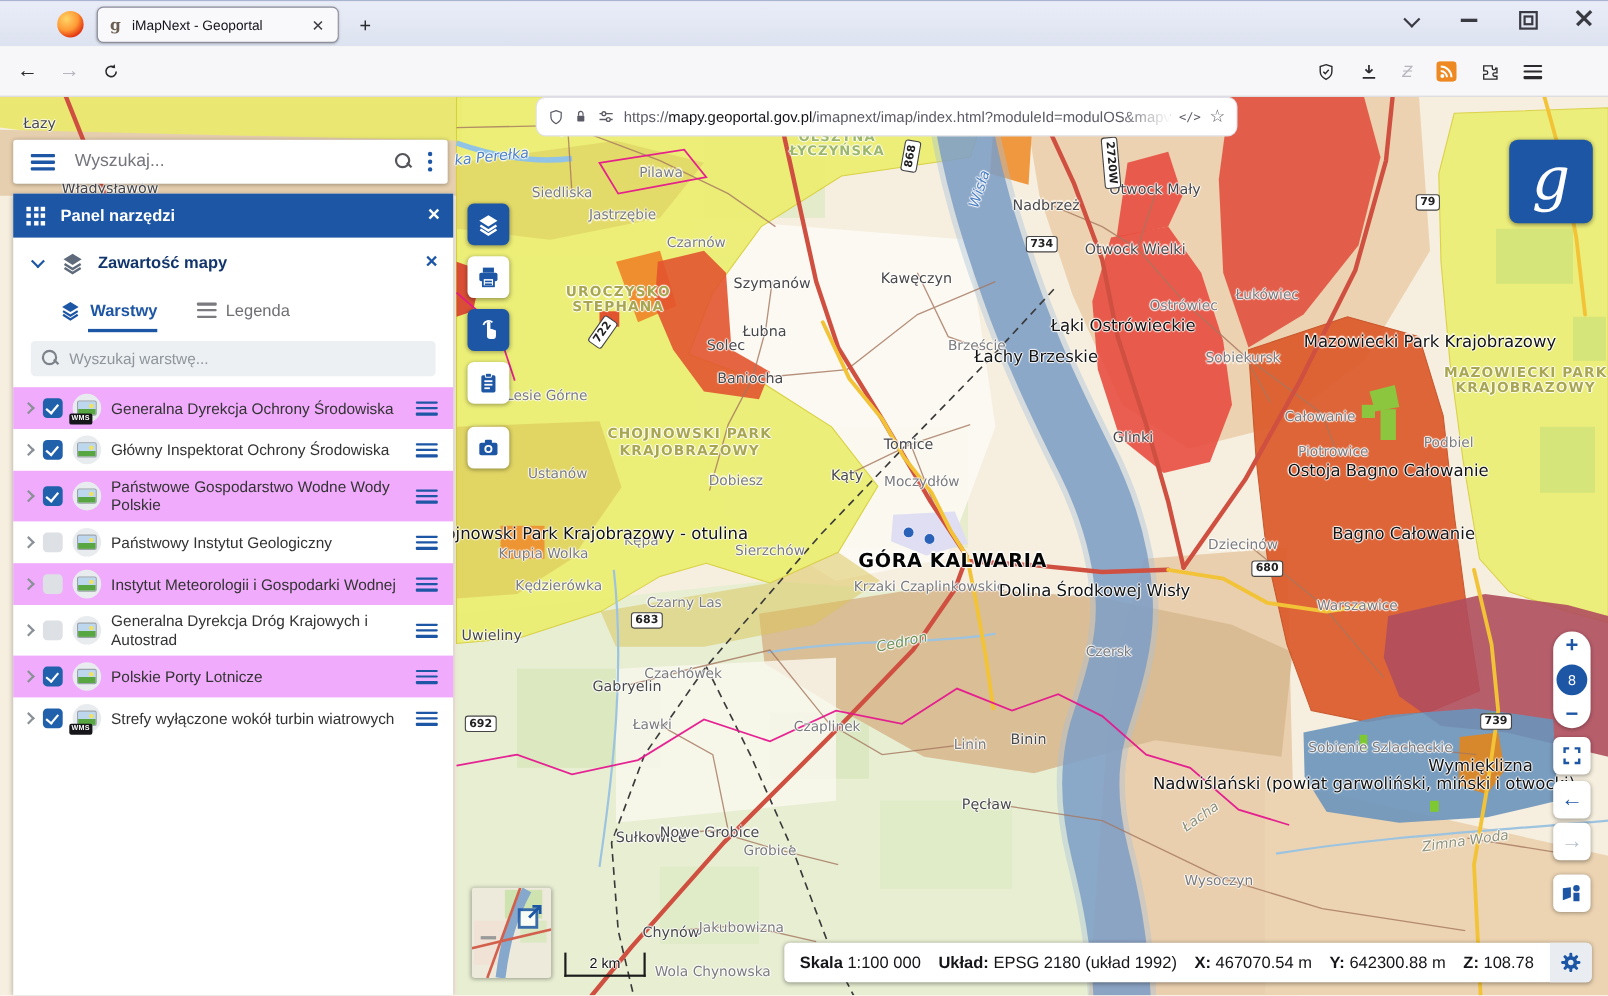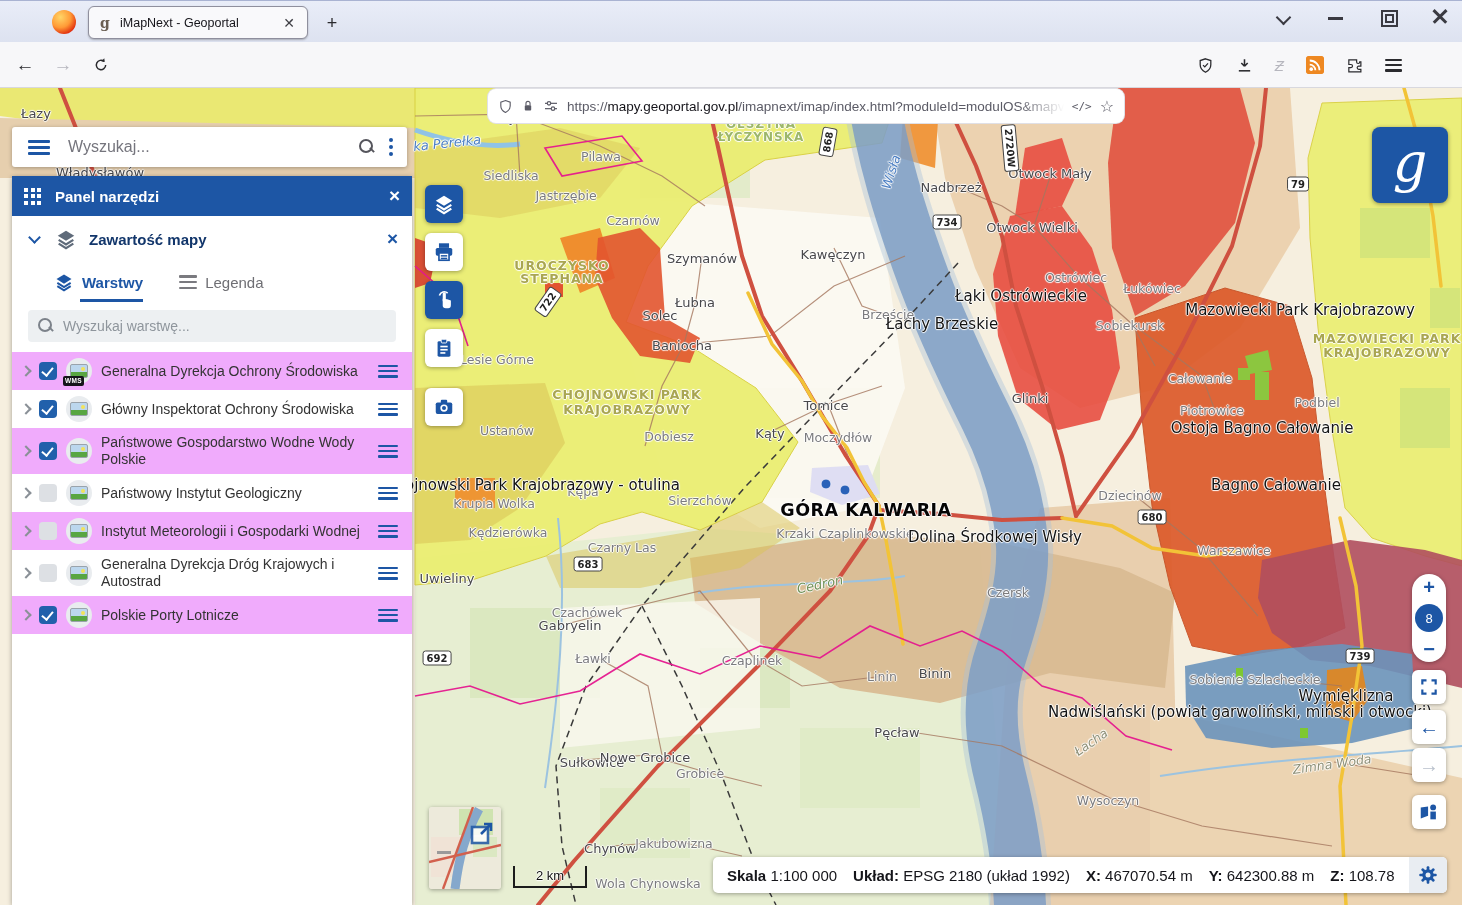--- a/index.html
+++ b/index.html
@@ -301,39 +301,39 @@
         <span class="ml t1" style="left: 583px; top: 403px; transform: translate(-50%, -50%);">Kępa</span>
         <span class="ml a" style="left: 385px; top: 397px; transform: translateY(-50%);">Chojnowski Park Krajobrazowy - otulina</span>
         <span class="ml t1" style="left: 700px; top: 412px; transform: translate(-50%, -50%);">Sierzchów</span>
         <span class="ml t1" style="left: 622px; top: 459px; transform: translate(-50%, -50%);">Czarny Las</span>
         <span class="ml t2" style="left: 447px; top: 490px; transform: translate(-50%, -50%);">Uwieliny</span>
         <span class="ml city" style="left: 866px; top: 422px; transform: translate(-50%, -50%);">GÓRA KALWARIA</span>
         <span class="ml t1" style="left: 845px; top: 445px; transform: translate(-50%, -50%);">Krzaki Czaplinkowskie</span>
         <span class="ml a" style="left: 995px; top: 449px; transform: translate(-50%, -50%);">Dolina Środkowej Wisły</span>
         <span class="ml t1" style="left: 1008px; top: 504px; transform: translate(-50%, -50%);">Czersk</span>
         <span class="ml wc" style="left: 805px; top: 500px; transform: translate(-50%, -50%) rotate(-12deg);">Cedron</span>
-        <span class="ml t1" style="left: 587px; top: 524px; transform: translate(-50%, -50%);">Czachówek</span>
+        <span class="ml t1" style="left: 621px; top: 524px; transform: translate(-50%, -50%);">Czachówek</span>
         <span class="ml t2" style="left: 570px; top: 537px; transform: translate(-50%, -50%);">Gabryelin</span>
         <span class="ml t1" style="left: 593px; top: 570px; transform: translate(-50%, -50%);">Ławki</span>
         <span class="ml t1" style="left: 752px; top: 572px; transform: translate(-50%, -50%);">Czaplinek</span>
         <span class="ml t1" style="left: 882px; top: 588px; transform: translate(-50%, -50%);">Linin</span>
         <span class="ml t2" style="left: 935px; top: 585px; transform: translate(-50%, -50%);">Binin</span>
         <span class="ml t2" style="left: 897px; top: 644px; transform: translate(-50%, -50%);">Pęcław</span>
         <span class="ml t2" style="left: 580px; top: 674px; transform: translate(-50%, -50%); padding-left: 24px;">Sułkowice</span>
         <span class="ml t2" style="left: 645px; top: 669px; transform: translate(-50%, -50%);">Nowe Grobice</span>
         <span class="ml t1" style="left: 700px; top: 685px; transform: translate(-50%, -50%);">Grobice</span>
         <span class="ml t2" style="left: 610px; top: 760px; transform: translate(-50%, -50%);">Chynów</span>
         <span class="ml t1" style="left: 674px; top: 755px; transform: translate(-50%, -50%);">Jakubowizna</span>
         <span class="ml t1" style="left: 648px; top: 795px; transform: translate(-50%, -50%);">Wola Chynowska</span>
         <span class="ml w" style="left: 891px; top: 84px; transform: translate(-50%, -50%) rotate(-72deg);">Wisła</span>
         <span class="ml t2" style="left: 951px; top: 99px; transform: translate(-50%, -50%);">Nadbrzeż</span>
         <span class="ml t2" style="left: 1050px; top: 85px; transform: translate(-50%, -50%);">Otwock Mały</span>
         <span class="ml t2" style="left: 1032px; top: 139px; transform: translate(-50%, -50%);">Otwock Wielki</span>
         <span class="ml t1" style="left: 1076px; top: 189px; transform: translate(-50%, -50%);">Ostrówiec</span>
-        <span class="ml t1" style="left: 1152px; top: 200px; transform: translate(-50%, -50%);">Łukówiec</span>
+        <span class="ml t1" style="left: 1152px; top: 179px; transform: translate(-50%, -50%);">Łukówiec</span>
         <span class="ml a" style="left: 1021px; top: 208px; transform: translate(-50%, -50%);">Łąki Ostrówieckie</span>
         <span class="ml a" style="left: 942px; top: 236px; transform: translate(-50%, -50%);">Łachy Brzeskie</span>
         <span class="ml t1" style="left: 1130px; top: 237px; transform: translate(-50%, -50%);">Sobiekursk</span>
         <span class="ml t1" style="left: 1212px; top: 322px; transform: translate(-50%, -50%);">Piotrowice</span>
         <span class="ml a" style="left: 1300px; top: 222px; transform: translate(-50%, -50%);">Mazowiecki Park Krajobrazowy</span>
         <span class="ml pk" style="left: 1387px; top: 250px; transform: translate(-50%, -50%);">MAZOWIECKI PARK</span>
         <span class="ml pk" style="left: 1387px; top: 264px; transform: translate(-50%, -50%);">KRAJOBRAZOWY</span>
         <span class="ml t1" style="left: 1200px; top: 290px; transform: translate(-50%, -50%);">Całowanie</span>
         <span class="ml t1" style="left: 1317px; top: 314px; transform: translate(-50%, -50%);">Podbiel</span>
         <span class="ml a" style="left: 1262px; top: 340px; transform: translate(-50%, -50%);">Ostoja Bagno Całowanie</span>
@@ -632,20 +632,34 @@
             <span class="pic"></span>
           </span>
     <span class="layer-label">Polskie Porty Lotnicze</span>
     <span class="rowbars">
             <div></div>
             <div></div>
             <div></div>
           </span>
   </div>
 
+  <div class="layer-row">
+    <span class="chev-r"></span>
+    <span class="cb on"></span>
+    <span class="thumb">
+            <span class="pic"></span>
+            <span class="wms" style="display: block;">WMS</span>
+          </span>
+    <span class="layer-label">Strefy wyłączone wokół turbin wiatrowych</span>
+    <span class="rowbars">
+            <div></div>
+            <div></div>
+            <div></div>
+          </span>
+  </div>
 </div>
   </div>
 
   <div class="titlebar">
     <div class="fx-logo"></div>
     <div class="tab">
       <span class="fav">g</span>
       <span class="t">iMapNext - Geoportal</span>
       <span class="x">✕</span>
     </div>

